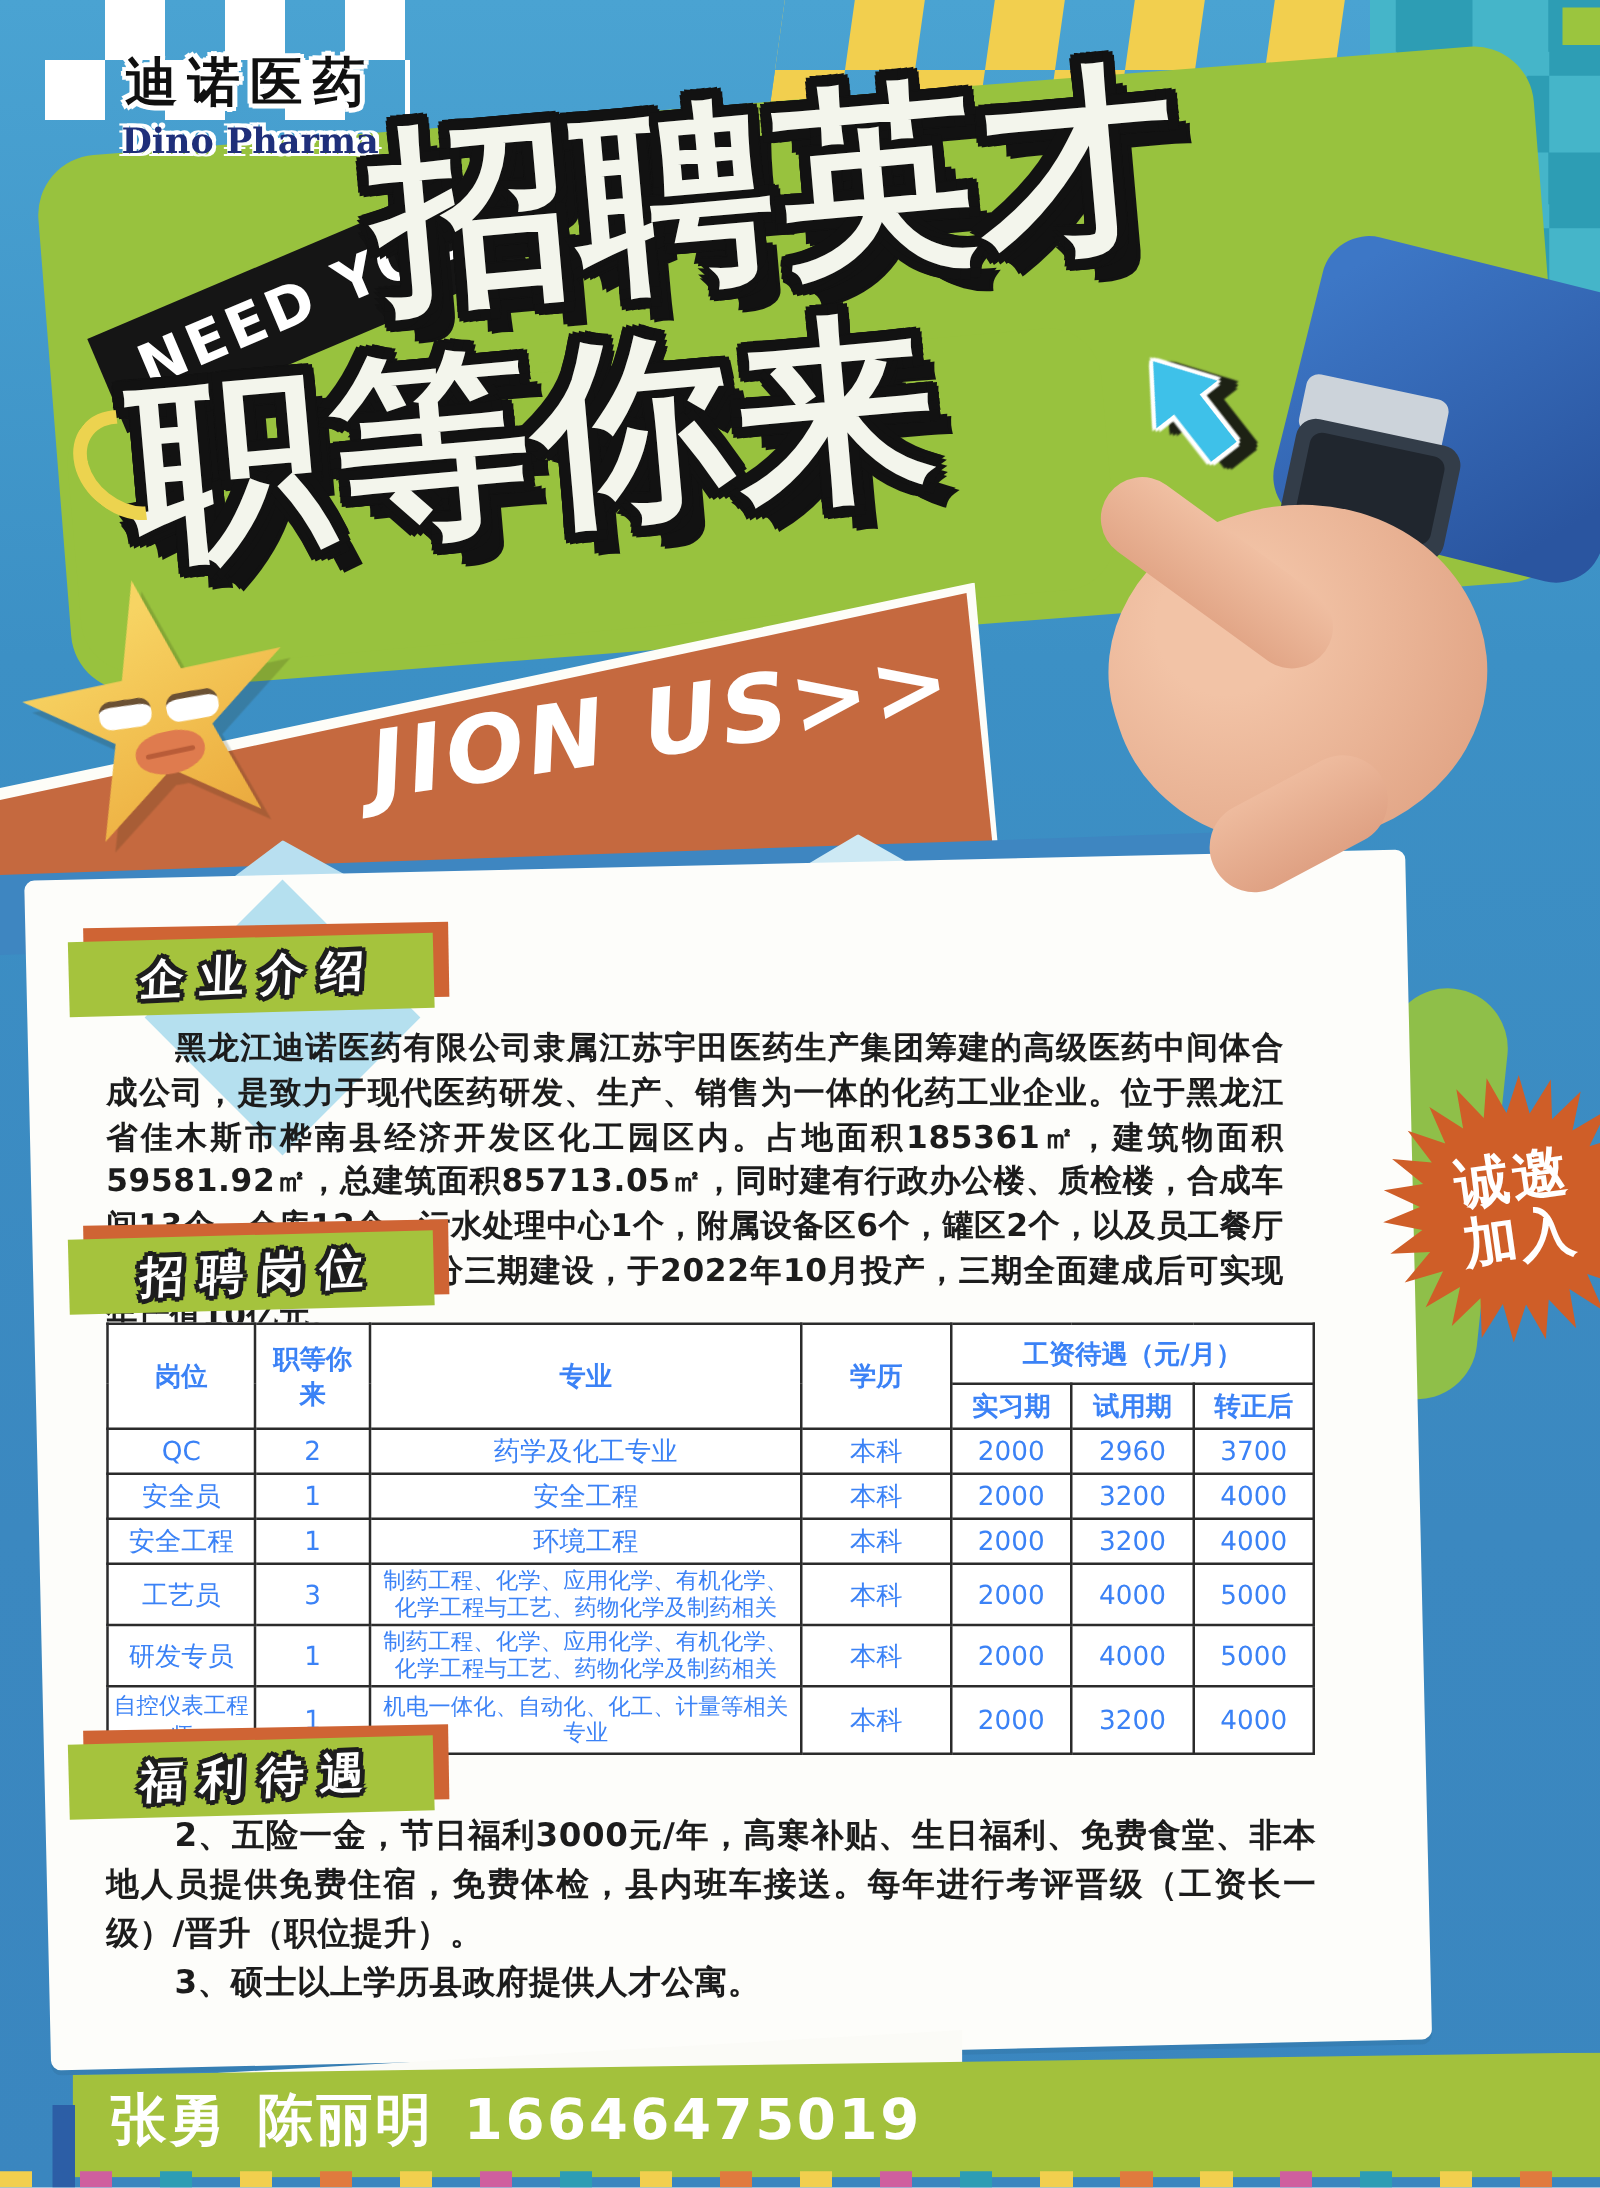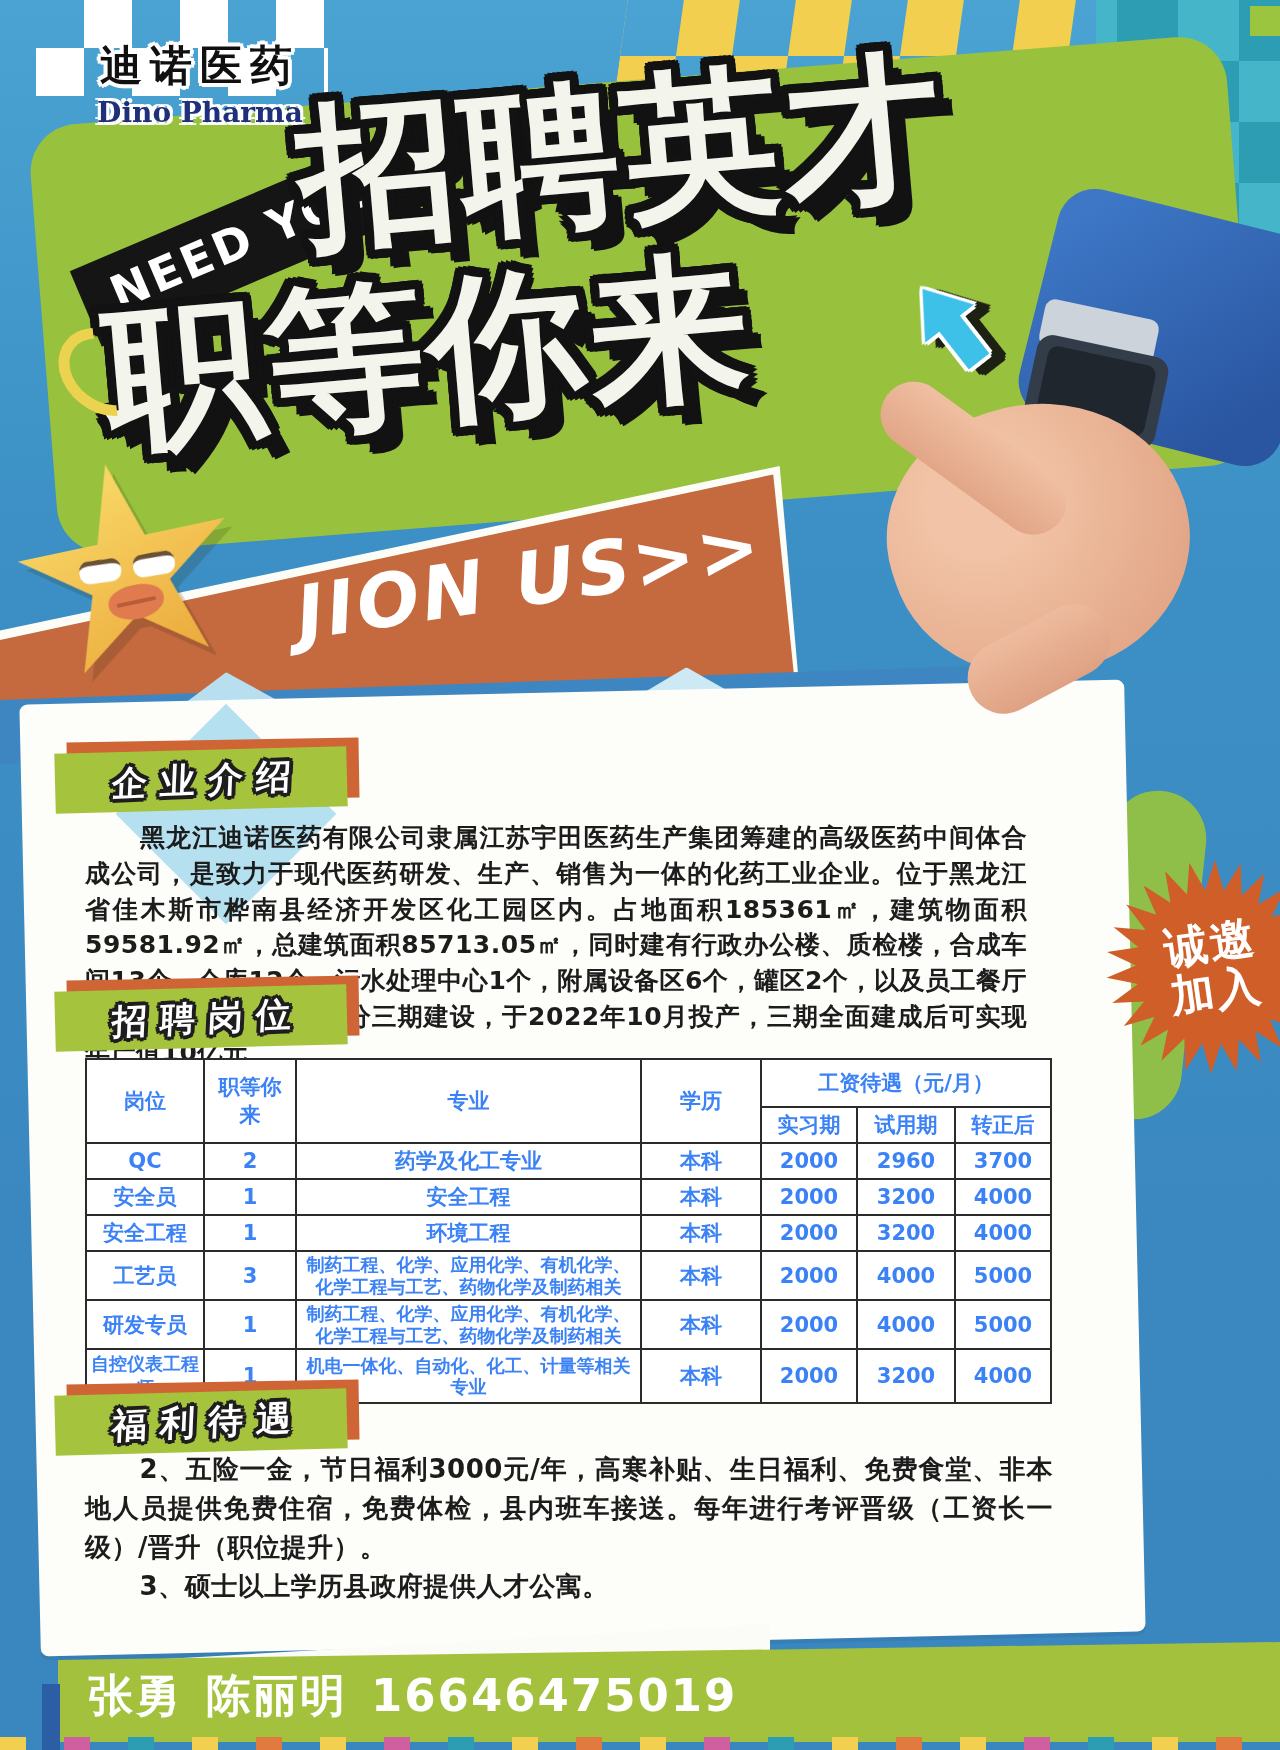--- a/index.html
+++ b/index.html
@@ -118,21 +118,21 @@
   
   .intro-text{left:85px;top:820px;width:942px;z-index:9;font-size:25px;line-height:1.43;
     color:#1c1c1c;font-weight:600;text-align:justify;text-indent:2.2em;letter-spacing:0.5px;}
   .benefits{left:85px;top:1450px;width:968px;z-index:9;font-size:26px;line-height:1.5;
     color:#1c1c1c;font-weight:600;text-align:justify;letter-spacing:0.5px;}
   .benefits p{margin:0;text-indent:2.1em;}
   
   .jobs-table{left:85px;top:1058px;z-index:9;border-collapse:collapse;background:#fff;
     font-size:21px;color:#3b82f6;table-layout:fixed;width:965px;}
   .jobs-table th,.jobs-table td{border:2px solid #2b2b2b;text-align:center;vertical-align:middle;
-    padding:2px 4px;font-weight:700;}
+    padding:2px 4px;font-weight:400;}
   .jobs-table thead th{font-weight:600;}
   .jobs-table .h1{height:48px;}
   .jobs-table .h2{height:36px;}
   .jobs-table tbody tr{height:36px;}
   .jobs-table tbody tr.tall{height:48px;}
   .jobs-table td.major-long{font-size:18px;line-height:1.2;}
   
   .burst{left:1106px;top:860px;width:214px;height:214px;z-index:10;transform:rotate(8deg);}
   .burst svg{position:absolute;inset:0;}
   .burst-label{position:absolute;inset:0;display:flex;flex-direction:column;align-items:center;

